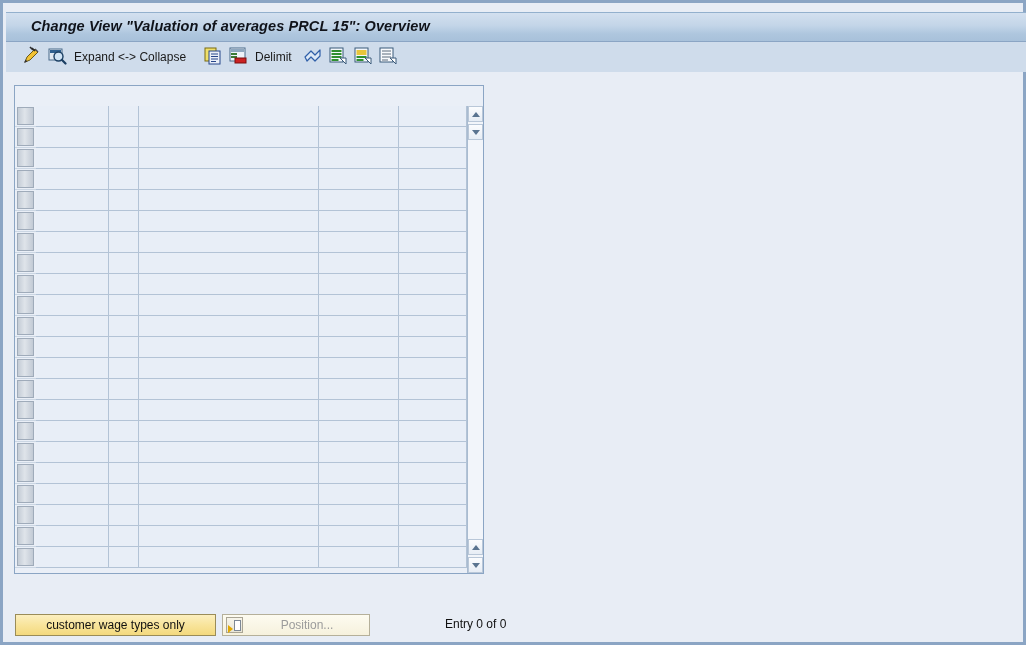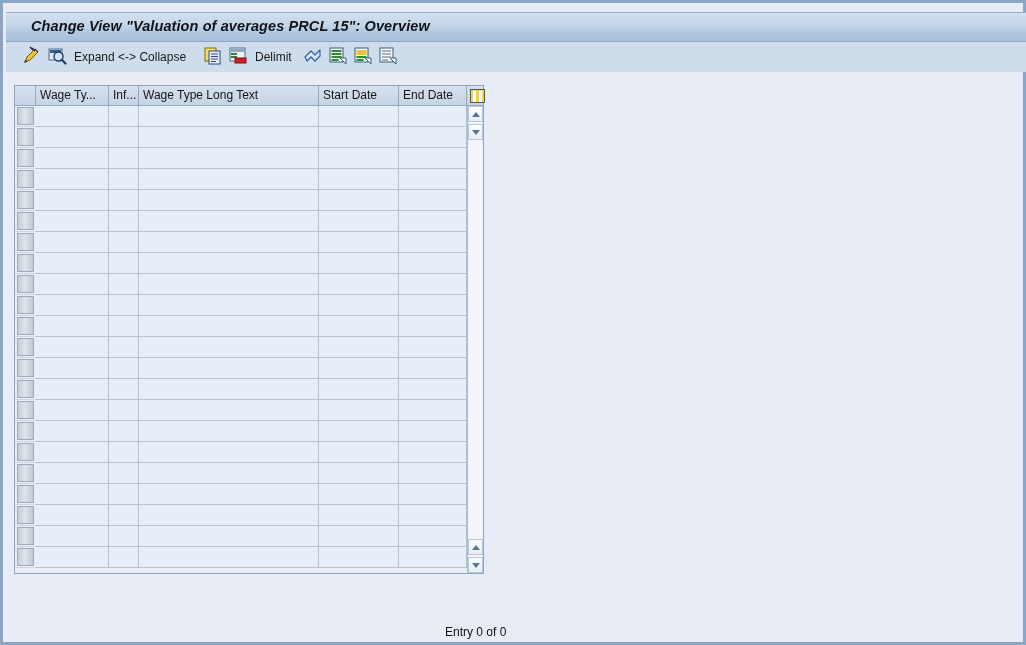--- a/index.html
+++ b/index.html
@@ -287,21 +287,20 @@
     border-bottom: 4px solid transparent;
     border-left: 5px solid #e2a800;
   }
   #entry-count {
     position: absolute;
     left: 442px;
     top: 614px;
     font-size: 12px;
     color: #111;
     white-space: nowrap;
-    margin-top: 8px;
   }
 </style>
 </head>
 <body>
 
 <div id="app-window">
 
   <div id="title-bar">
     <div id="title-text">Change View "Valuation of averages PRCL 15": Overview</div>
   </div>
@@ -419,31 +418,20 @@
           </g>
           <path d="M11 11 L17 11 L17 17 Z" fill="#ffffff" stroke="#3a5a7a" stroke-width="1"></path>
         </svg>
       </span>
     </div>
 
   </div>
 
   <div id="table-wrap">
 
-    <div id="table-header">
-      <div class="th corner" style="left:0px;  width:21px;"></div>
-      <div class="th" style="left:21px; width:73px;">Wage Ty...</div>
-      <div class="th" style="left:94px; width:30px;">Inf...</div>
-      <div class="th" style="left:124px;width:180px;">Wage Type Long Text</div>
-      <div class="th" style="left:304px;width:80px;">Start Date</div>
-      <div class="th" style="left:384px;width:68px;">End Date</div>
-      <div class="th-icon-cell" style="left:452px; width:16px;">
-        <span id="grid-icon"></span>
-      </div>
-    </div>
 
     <div id="rows-area">
         <div class="trow">
           <div class="rowsel">
             <i></i>
           </div>
           <div class="tcell" style="left: 21px; width: 73px;"></div>
           <div class="tcell" style="left: 94px; width: 30px;"></div>
           <div class="tcell" style="left: 124px; width: 180px;"></div>
           <div class="tcell" style="left: 304px; width: 80px;"></div>
@@ -671,17 +659,22 @@
       <div class="sb-btn up" id="sb-pgup2">
           <span class="arr"></span>
         </div>
       <div class="sb-btn down" id="sb-down">
           <span class="arr"></span>
         </div>
     </div>
 
   </div>
 
-
+  <div class="btn" id="btn-customer-wage">customer wage types only</div>
+
+  <div class="btn" id="btn-position">
+    <span id="pos-icon"></span>
+    <span>Position...</span>
+  </div>
 
   <div id="entry-count">Entry 0 of 0</div>
 
 </div>
 
 </body></html>

